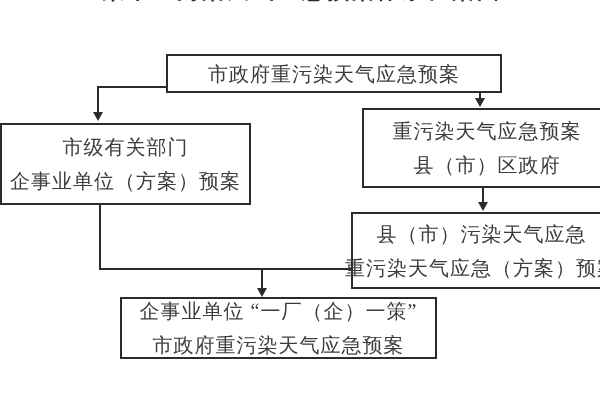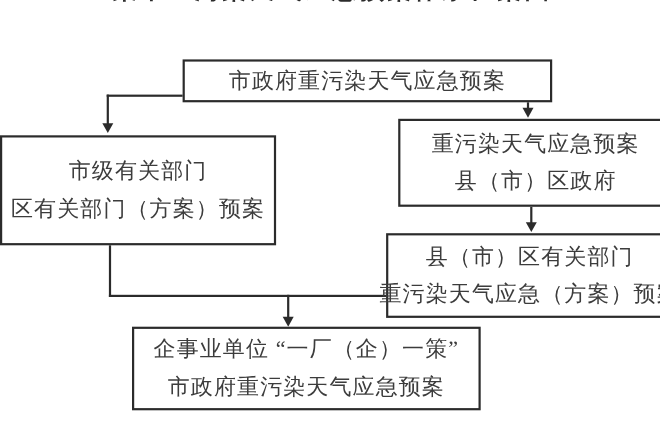--- a/index.html
+++ b/index.html
@@ -35,24 +35,24 @@
 
   
   .clipped-title{
     position:absolute;left:102px;top:-21px;
     font-size:22px;line-height:24px;font-weight:bold;
     letter-spacing:3px;color:#2b2b2b;white-space:nowrap;
   }
 
   
   #node-city-gov      {left:166px;top:18px; width:336px;height:39px;margin-top:36px;}
-  #node-city-dept     {left:0px;  top:123px;width:251px;height:100px;}
+  #node-city-dept     {left:0px;  top:123px;width:251px;height:82px;}
   #node-county-gov    {left:362px;top:108px;width:250px;height:80px;}
   #node-county-dept   {left:351px;top:212px;width:261px;height:77px;}
-  #node-enterprise    {left:120px;top:297px;width:317px;height:76px;}
+  #node-enterprise    {left:120px;top:297px;width:317px;height:62px;}
 
   
   #conn-top-stem      {left:294px;top:57px; width:2px;  height:30px;}
   #conn-top-bus       {left:97px; top:86px; width:385px;height:2px;}
   #conn-left-drop     {left:97px; top:86px; width:2px;  height:27px;}
   #conn-right-drop    {left:479px;top:86px; width:2px;  height:13px;}
   #conn-county-stem   {left:482px;top:188px;width:2px;  height:15px;}
   #conn-citydept-stem {left:99px; top:205px;width:2px;  height:65px;}
   #conn-bottom-bus    {left:99px; top:268px;width:253px;height:2px;}
   #conn-enterprise-drop{left:261px;top:268px;width:2px; height:21px;}
@@ -82,30 +82,30 @@
   <div class="arrow-down" id="arr-right"></div>
   <div class="arrow-down" id="arr-county"></div>
   <div class="arrow-down" id="arr-enterprise"></div>
 
   <div class="node" id="node-city-gov">
     <div class="line">市政府重污染天气应急预案</div>
   </div>
 
   <div class="node" id="node-city-dept">
     <div class="line">市级有关部门</div>
-    <div class="line">区有关部门（方案）预案</div>
+    <div class="line">企事业单位（方案）预案</div>
   </div>
 
   <div class="node" id="node-county-gov">
     <div class="line">重污染天气应急预案</div>
     <div class="line">县（市）区政府</div>
   </div>
 
   <div class="node" id="node-county-dept">
-    <div class="line">县（市）区有关部门</div>
+    <div class="line">县（市）污染天气应急</div>
     <div class="line">重污染天气应急（方案）预案</div>
   </div>
 
   <div class="node" id="node-enterprise">
     <div class="line">企事业单位 “一厂（企）一策”</div>
     <div class="line">市政府重污染天气应急预案</div>
   </div>
 
 </div>
 

